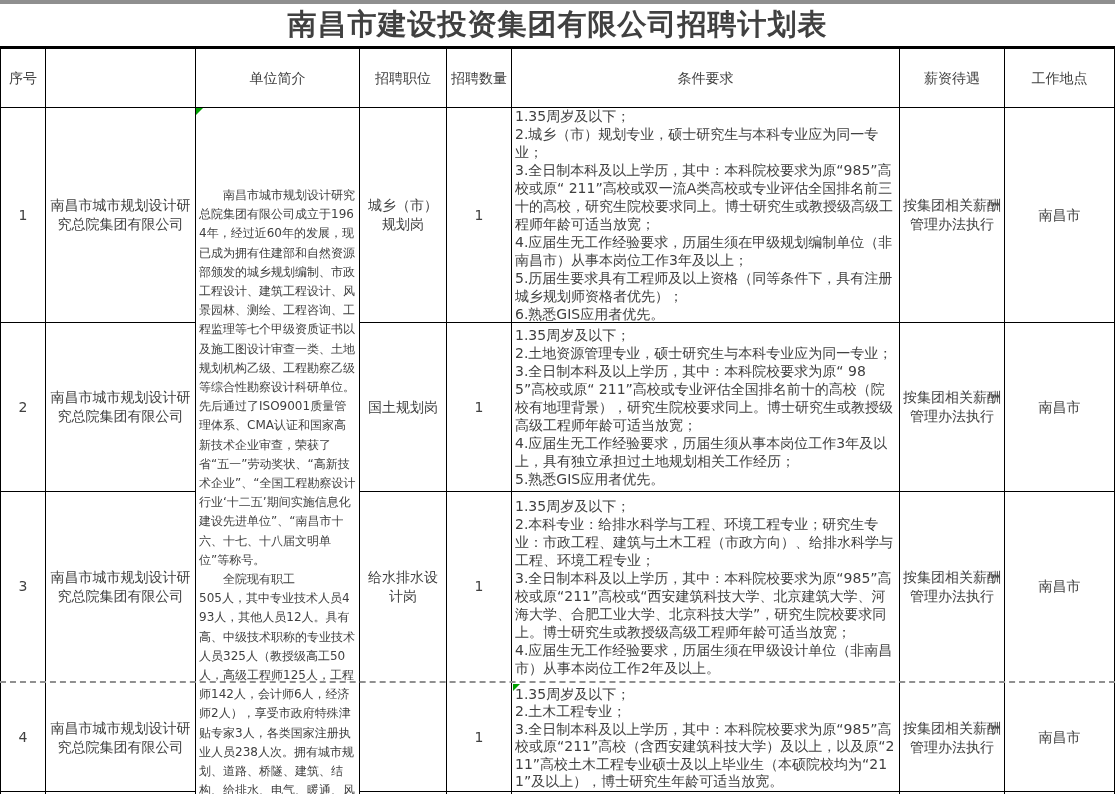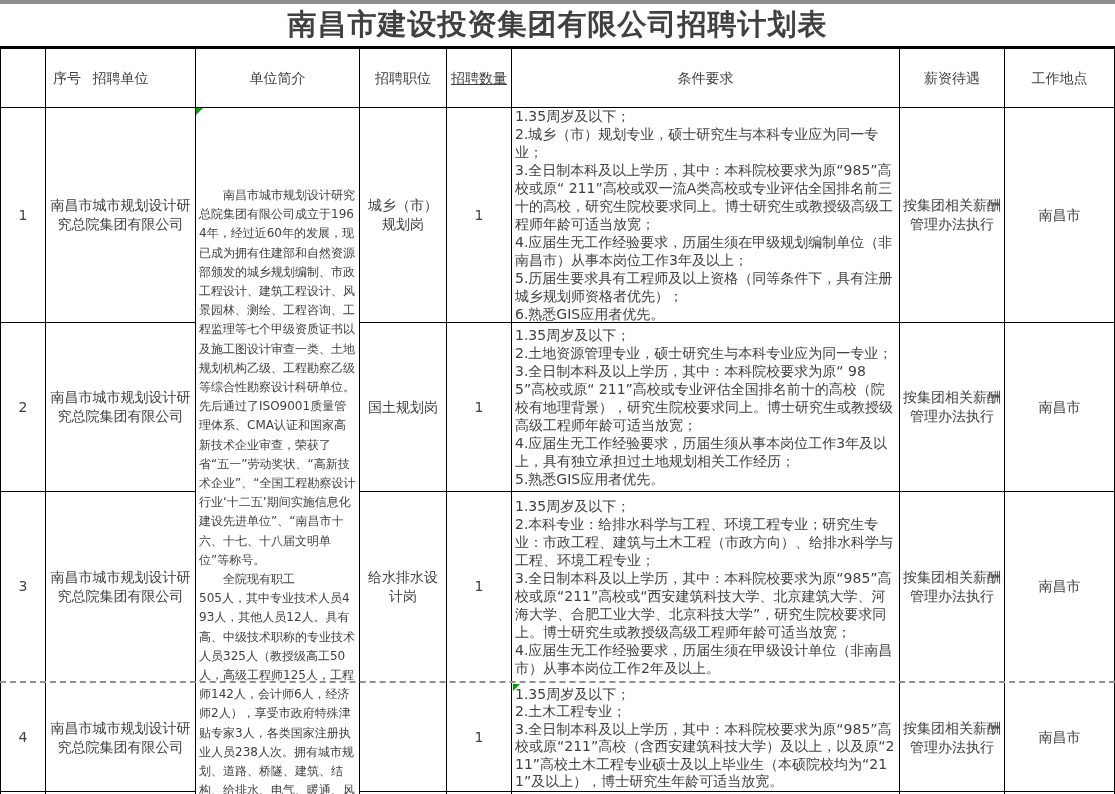--- a/index.html
+++ b/index.html
@@ -48,25 +48,24 @@
   <div class="hline" style="left:0;top:107px;width:1115px;"></div>
   <div class="hline" style="left:0;top:322px;width:196px;"></div>
   <div class="hline" style="left:359px;top:322px;width:756px;"></div>
   <div class="hline" style="left:0;top:491px;width:196px;"></div>
   <div class="hline" style="left:359px;top:491px;width:756px;"></div>
   <div class="hline" style="left:0;top:791px;width:196px;"></div>
   <div class="hline" style="left:359px;top:791px;width:756px;"></div>
 
   <div class="pbreak"></div>
 
-  <div class="cell hdr" style="left:1px;top:49px;width:44px;height:58px;padding-left:44px;">序号</div>
-  <div class="cell hdr" style="left:46px;top:49px;width:149px;height:58px;">招聘单位</div>
+  <div class="cell hdr" style="left:1px;top:49px;width:44px;height:58px;">序号</div>
   <div class="cell hdr" style="left:196px;top:49px;width:163px;height:58px;">单位简介</div>
   <div class="cell hdr" style="left:360px;top:49px;width:86px;height:58px;">招聘职位</div>
-  <div class="cell hdr" style="left:447px;top:49px;width:64px;height:58px;text-decoration:underline;">招聘数量</div>
+  <div class="cell hdr" style="left:447px;top:49px;width:64px;height:58px;">招聘数量</div>
   <div class="cell hdr" style="left:512px;top:49px;width:387px;height:58px;">条件要求</div>
   <div class="cell hdr" style="left:900px;top:49px;width:104px;height:58px;">薪资待遇</div>
   <div class="cell hdr" style="left:1005px;top:49px;width:109px;height:58px;">工作地点</div>
 
   <div class="intro">　　南昌市城市规划设计研究总院集团有限公司成立于1964年，经过近60年的发展，现已成为拥有住建部和自然资源部颁发的城乡规划编制、市政工程设计、建筑工程设计、风景园林、测绘、工程咨询、工程监理等七个甲级资质证书以及施工图设计审查一类、土地规划机构乙级、工程勘察乙级等综合性勘察设计科研单位。先后通过了ISO9001质量管理体系、CMA认证和国家高新技术企业审查，荣获了省“五一”劳动奖状、“高新技术企业”、“全国工程勘察设计行业‘十二五’期间实施信息化建设先进单位”、“南昌市十六、十七、十八届文明单位”等称号。
 　　全院现有职工
 505人，其中专业技术人员493人，其他人员12人。具有高、中级技术职称的专业技术人员325人（教授级高工50人，高级工程师125人，工程师142人，会计师6人，经济师2人），享受市政府特殊津贴专家3人，各类国家注册执业人员238人次。拥有城市规划、道路、桥隧、建筑、结构、给排水、电气、暖通、风景园林、交通工程、测绘、技术经</div>
   <div class="tri" style="left:196px;top:108px;"></div>
 
   <div class="cell" style="left:1px;top:108px;width:44px;height:214px;">1</div>

